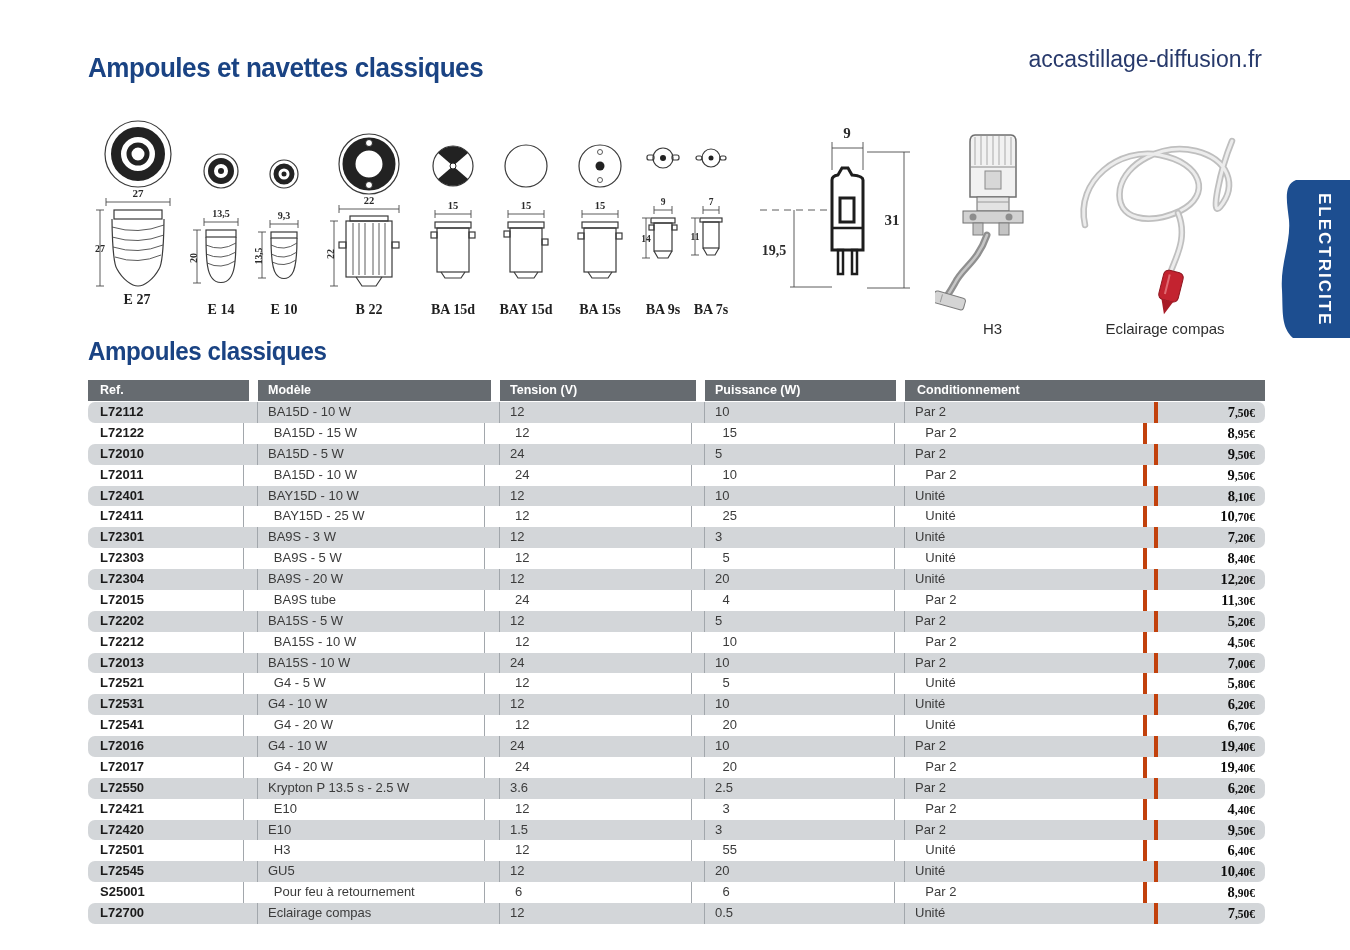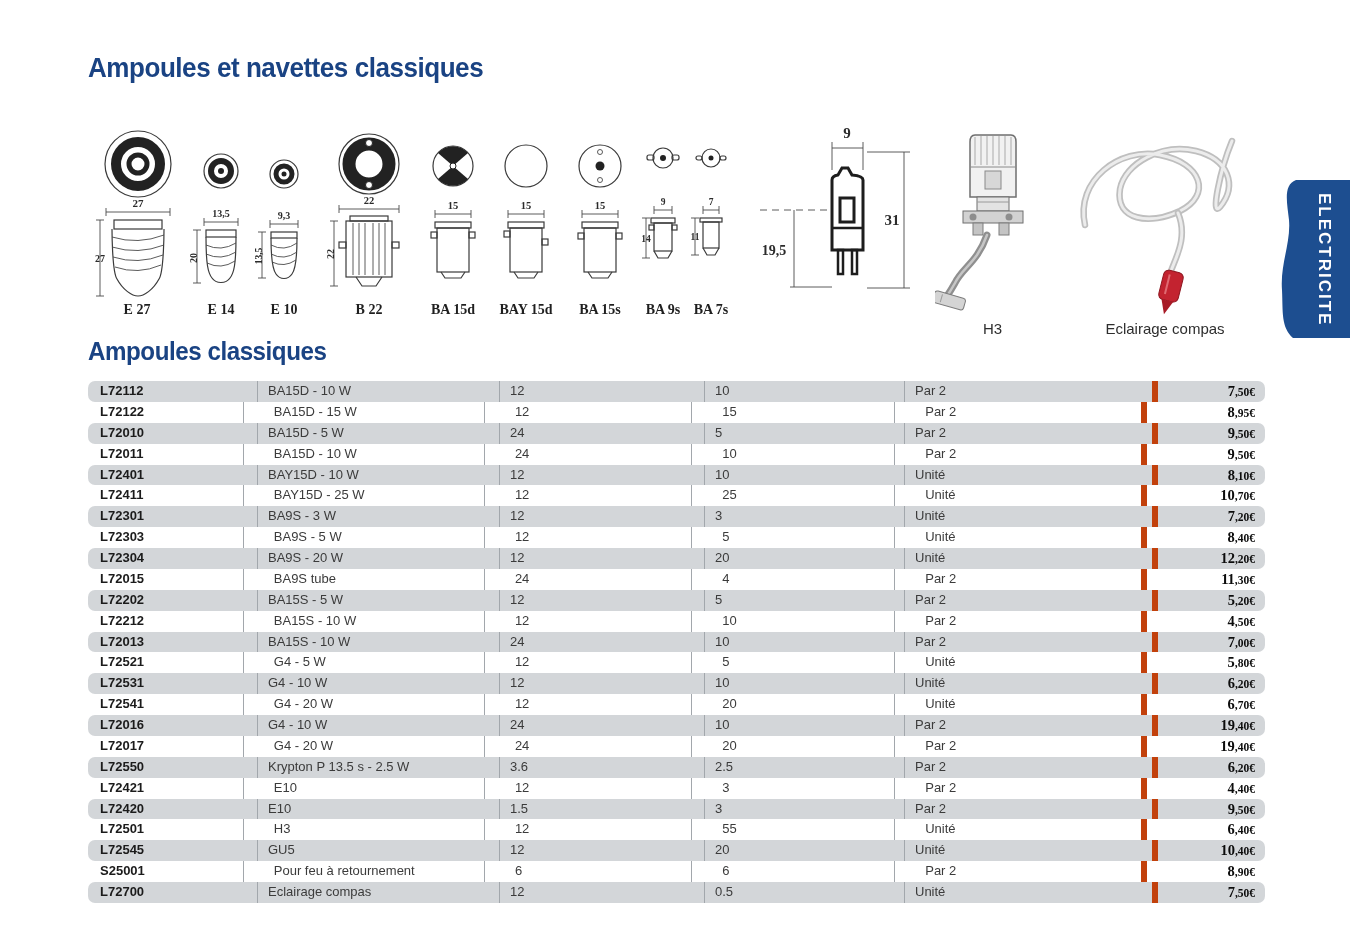--- a/index.html
+++ b/index.html
@@ -53,33 +53,34 @@
   .trow.odd { background:#d3d6d9; }
   .trow.even { background:#ffffff;gap:20px; }
   .td {
     box-sizing:border-box; font-size:13px; line-height:20.88px; color:#3b3b3b;
     white-space:nowrap; overflow:hidden;
   }
   .td-ref { width:170px; font-weight:bold; color:#1b1b1b; padding-left:12px; border-right:1px solid #a2a7ac; }
   .td-modele { width:242px; padding-left:10px; border-right:1px solid #a2a7ac; }
   .td-tension { width:205px; padding-left:10px; border-right:1px solid #a2a7ac; }
   .td-puissance { width:200px; padding-left:10px; border-right:1px solid #a2a7ac; }
-  .td-cond { width:253px; padding-left:10px; border-right:6px solid #c2410c; }
+  .td-cond { width:253px; padding-left:10px; border-right:4px solid #c2410c; }
   .td-prix { width:107px; text-align:right; padding-right:10px; font-weight:bold; color:#0c0c0c;font-family:Liberation Serif, serif; }
   .p-main { font-size:14.5px; }
   .p-cents { font-size:11.5px; }
 </style>
 </head>
 <body>
 
 <div class="page">
 
   <div class="main-title">Ampoules et navettes classiques</div>
-
-  <div class="fig" style="left:92px; top:126px; width:90px; height:192px;">
+  <div class="site-url">accastillage-diffusion.fr</div>
+
+  <div class="fig" style="left:92px; top:116px; width:90px; height:192px;">
     <svg width="90" height="172" viewBox="0 0 90 172">
       <circle class="ln" cx="46" cy="38" r="33"></circle>
       <circle cx="46" cy="38" r="22" fill="none" stroke="#222" stroke-width="10"></circle>
       <circle cx="46" cy="38" r="9" fill="none" stroke="#222" stroke-width="5"></circle>
       <line class="lnt" x1="14" y1="86" x2="78" y2="86"></line>
       <line class="lnt" x1="14" y1="82" x2="14" y2="90"></line>
       <line class="lnt" x1="78" y1="82" x2="78" y2="90"></line>
       <text class="svgdim" x="46" y="81" font-size="11" text-anchor="middle">27</text>
       <rect class="ln" x="22" y="94" width="48" height="9"></rect>
       <path class="ln" d="M20,103 C20,103 20,146 25,153 C31,164 40,170 46,170 C52,170 61,164 67,153 C72,146 72,103 72,103"></path>
@@ -342,20 +343,27 @@
   <div class="side-tab">
     <svg width="72" height="158" viewBox="0 0 72 158">
       <path d="M72,0 L18,0 C5,5 9,22 11,40 C13,63 2,84 4,110 C5,133 3,147 15,158 L72,158 Z" fill="#1d4e90"></path>
     </svg>
     <div class="tab-text">ELECTRICITE</div>
   </div>
 
   <div class="section-title">Ampoules classiques</div>
 
   <div class="table">
+    <div class="thead">
+      <div class="th th-ref">Ref.</div>
+      <div class="th th-modele">Modèle</div>
+      <div class="th th-tension">Tension (V)</div>
+      <div class="th th-puissance">Puissance (W)</div>
+      <div class="th th-cond">Conditionnement</div>
+    </div>
     <div class="tbody">
         <div class="trow odd">
           <div class="td td-ref">L72112</div>
           <div class="td td-modele">BA15D - 10 W</div>
           <div class="td td-tension">12</div>
           <div class="td td-puissance">10</div>
           <div class="td td-cond">Par 2</div>
           <div class="td td-prix"><span class="p-main">7</span><span class="p-cents">,50€</span></div>
         </div>
         <div class="trow even">

